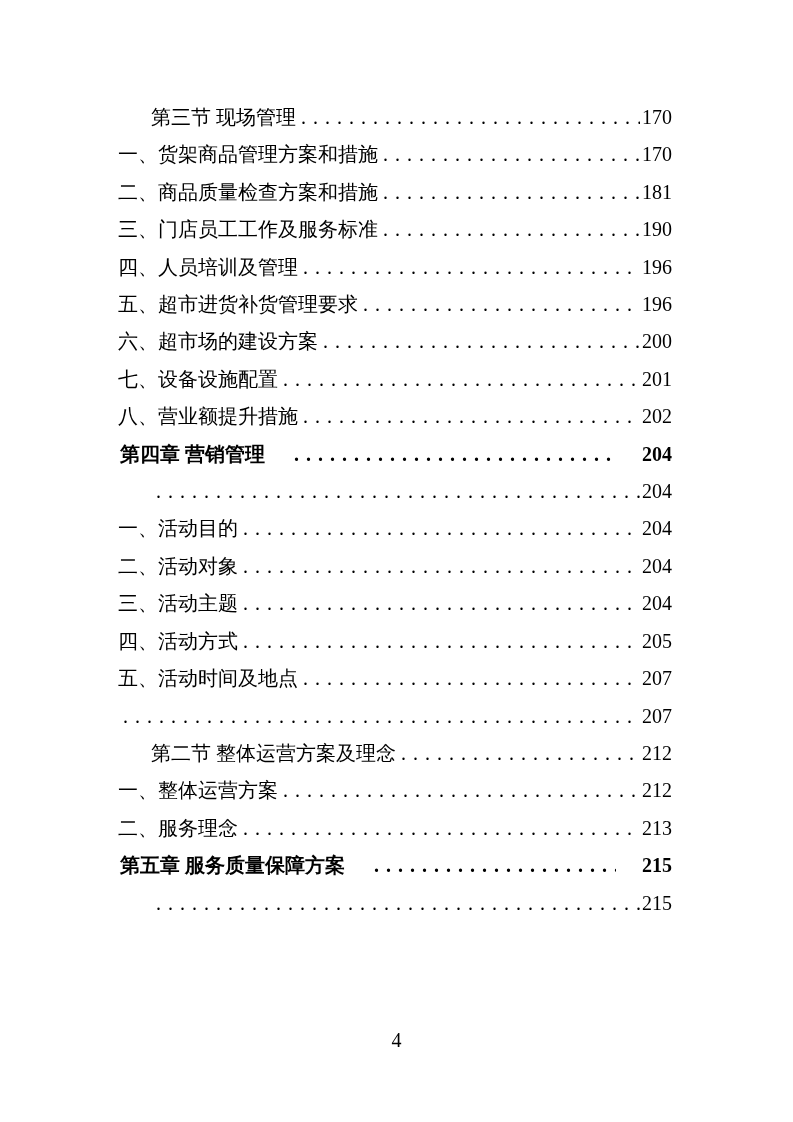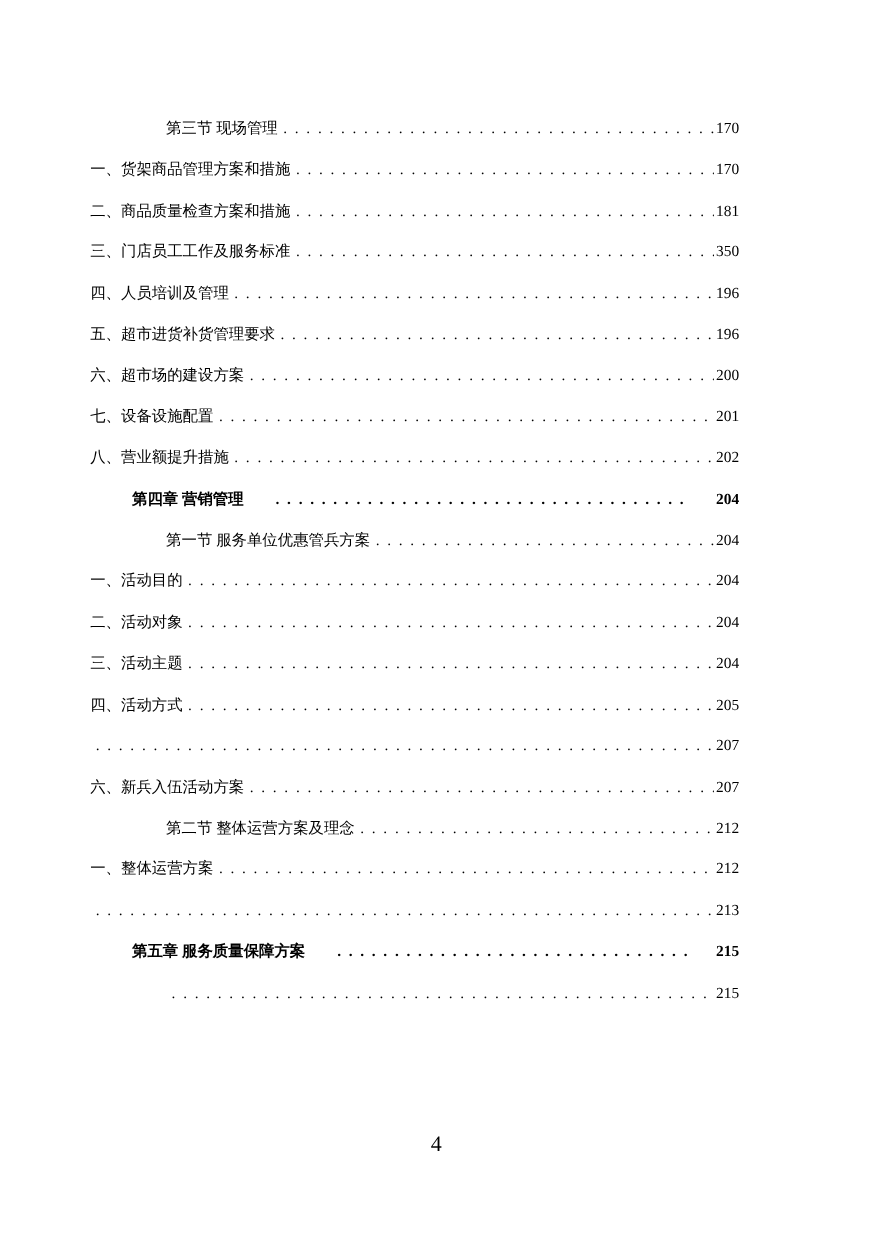--- a/index.html
+++ b/index.html
@@ -19,34 +19,34 @@
   }
   .toc {
     position: absolute;
     top: 99px;
     left: 0;
     right: 0;
   }
   .toc-row {
     display: flex;
     align-items: baseline;
-    font-size: 14px;
+    font-size: 20px;
     line-height: 37.4px;
     margin-right: 121px;
   }
   .toc-row.level-chapter {
     margin-left: 120px;
     font-weight: bold;
     gap: 24px;
   }
   .toc-row.level-section {
     margin-left: 151px;
   }
   .toc-row.level-item {
-    margin-left: 82px;
+    margin-left: 118px;
   }
   .toc-label {
     white-space: nowrap;
   }
   .toc-dots {
     flex: 1 1 auto;
     min-width: 0;
     overflow: hidden;
     white-space: nowrap;
     margin: 0 2px 0 5px;
@@ -88,21 +88,21 @@
 
   <div class="toc-row level-item">
     <span class="toc-label">二、商品质量检查方案和措施</span>
     <span class="toc-dots"></span>
     <span class="toc-page">181</span>
   </div>
 
   <div class="toc-row level-item">
     <span class="toc-label">三、门店员工工作及服务标准</span>
     <span class="toc-dots"></span>
-    <span class="toc-page">350</span>
+    <span class="toc-page">190</span>
   </div>
 
   <div class="toc-row level-item">
     <span class="toc-label">四、人员培训及管理</span>
     <span class="toc-dots"></span>
     <span class="toc-page">196</span>
   </div>
 
   <div class="toc-row level-item">
     <span class="toc-label">五、超市进货补货管理要求</span>
@@ -128,21 +128,20 @@
     <span class="toc-page">202</span>
   </div>
 
   <div class="toc-row level-chapter">
     <span class="toc-label">第四章 营销管理</span>
     <span class="toc-dots"></span>
     <span class="toc-page">204</span>
   </div>
 
   <div class="toc-row level-section">
-    <span class="toc-label">第一节 服务单位优惠管兵方案</span>
     <span class="toc-dots"></span>
     <span class="toc-page">204</span>
   </div>
 
   <div class="toc-row level-item">
     <span class="toc-label">一、活动目的</span>
     <span class="toc-dots"></span>
     <span class="toc-page">204</span>
   </div>
 
@@ -158,45 +157,46 @@
     <span class="toc-page">204</span>
   </div>
 
   <div class="toc-row level-item">
     <span class="toc-label">四、活动方式</span>
     <span class="toc-dots"></span>
     <span class="toc-page">205</span>
   </div>
 
   <div class="toc-row level-item">
+    <span class="toc-label">五、活动时间及地点</span>
     <span class="toc-dots"></span>
     <span class="toc-page">207</span>
   </div>
 
   <div class="toc-row level-item">
-    <span class="toc-label">六、新兵入伍活动方案</span>
     <span class="toc-dots"></span>
     <span class="toc-page">207</span>
   </div>
 
 
 
   <div class="toc-row level-section">
     <span class="toc-label">第二节 整体运营方案及理念</span>
     <span class="toc-dots"></span>
     <span class="toc-page">212</span>
   </div>
 
   <div class="toc-row level-item">
     <span class="toc-label">一、整体运营方案</span>
     <span class="toc-dots"></span>
     <span class="toc-page">212</span>
   </div>
 
   <div class="toc-row level-item">
+    <span class="toc-label">二、服务理念</span>
     <span class="toc-dots"></span>
     <span class="toc-page">213</span>
   </div>
 
   <div class="toc-row level-chapter">
     <span class="toc-label">第五章 服务质量保障方案</span>
     <span class="toc-dots"></span>
     <span class="toc-page">215</span>
   </div>
 

